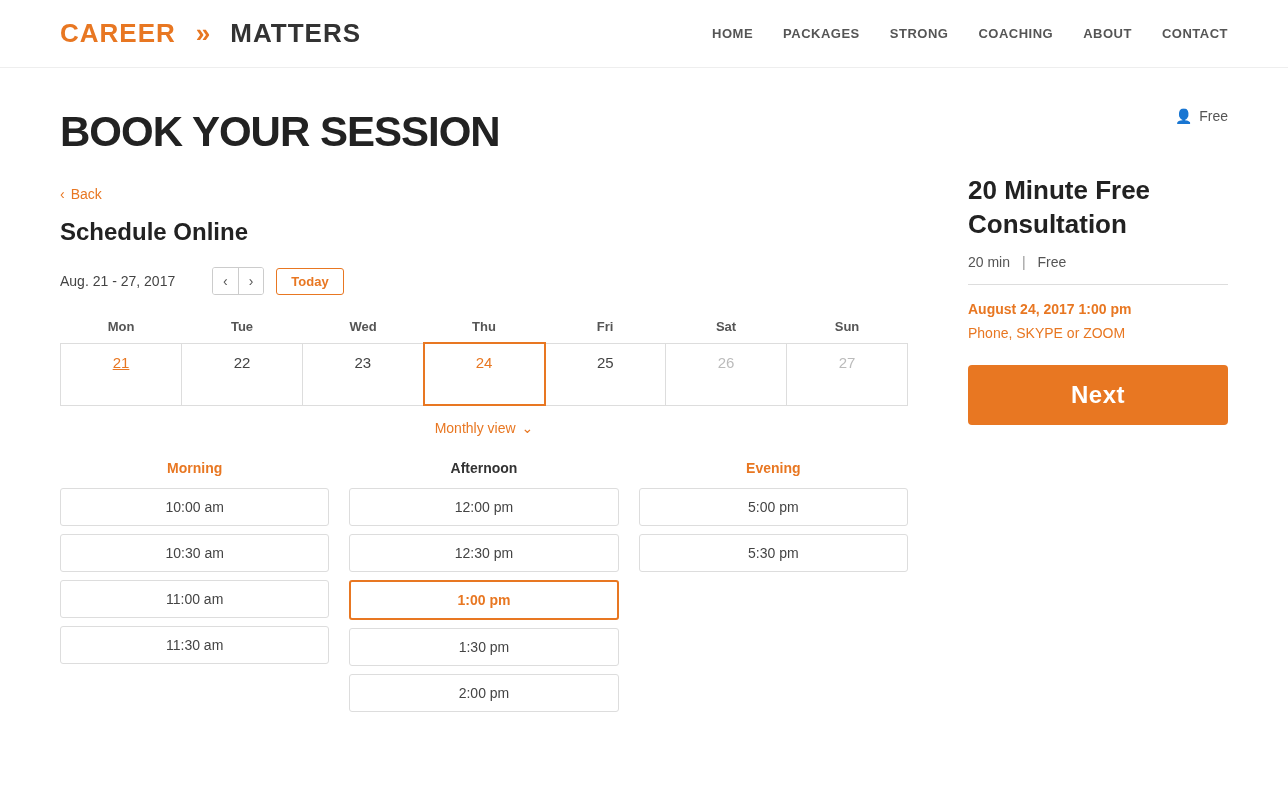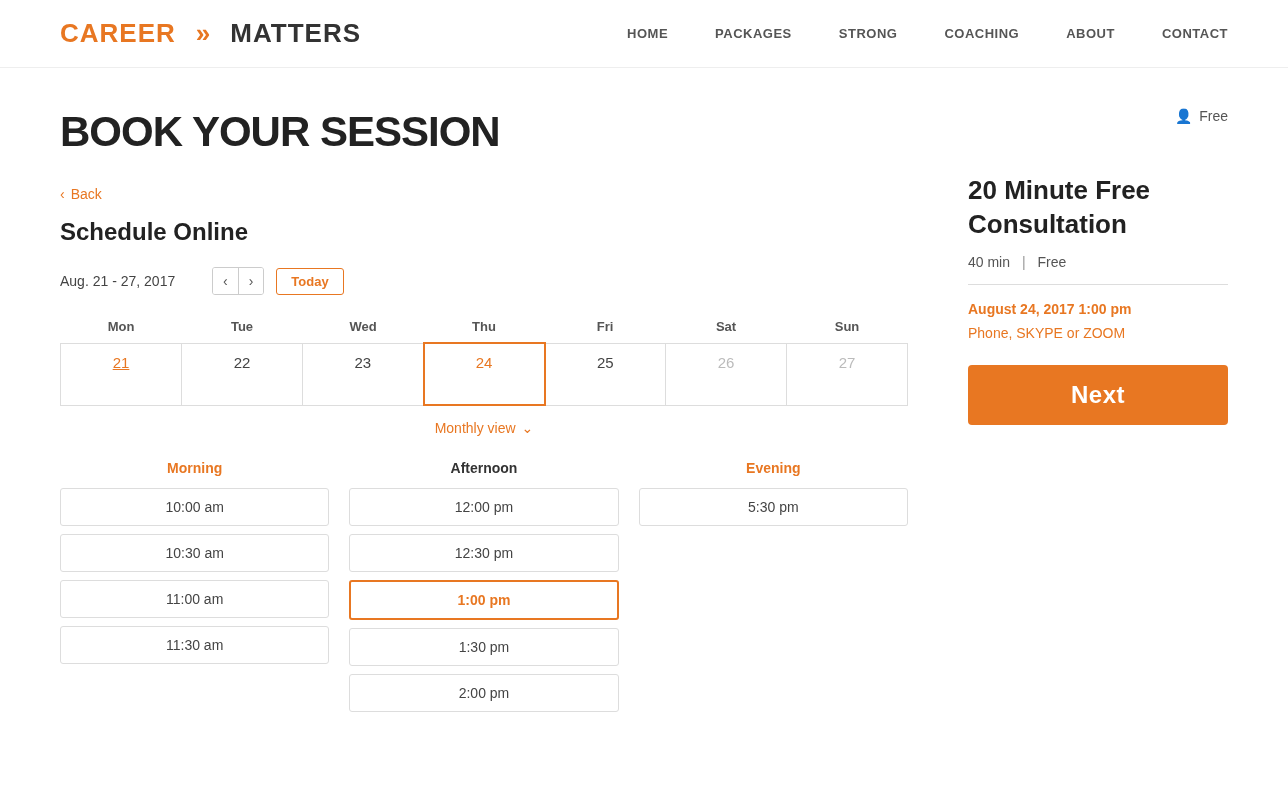--- a/index.html
+++ b/index.html
@@ -4,21 +4,21 @@
   <style>
     * { box-sizing: border-box; margin: 0; padding: 0; }
     body { font-family: 'Helvetica Neue', Arial, sans-serif; background: #fff; color: #333; font-size: 14px; }
 
     
     .header { display: flex; align-items: center; justify-content: space-between; padding: 18px 60px; border-bottom: 1px solid #eee; }
     .logo { display: flex; align-items: center; gap: 16px; }
     .logo-career { color: #e87722; font-weight: 900; font-size: 26px; letter-spacing: 1px; }
     .logo-arrows { color: #e87722; font-size: 26px; font-weight: 900; margin: 0 4px; }
     .logo-matters { color: #333; font-weight: 900; font-size: 26px; letter-spacing: 1px; }
-    .nav { display: flex; gap: 47px; align-items: center; }
+    .nav { display: flex; gap: 30px; align-items: center; }
     .nav a { text-decoration: none; color: #555; font-size: 13px; font-weight: 600; letter-spacing: 0.5px; }
 
     
     .main { display: flex; padding: 40px 60px; gap: 60px; }
     .left { flex: 1; }
     .right { width: 260px; }
 
     
     .page-title { font-size: 42px; font-weight: 900; color: #222; margin-bottom: 30px; letter-spacing: -1px; }
 
@@ -158,37 +158,38 @@
         <div class="time-col-title" style="color:#333;">Afternoon</div>
         <div class="time-slot">12:00 pm</div>
         <div class="time-slot">12:30 pm</div>
         <div class="time-slot selected">1:00 pm</div>
         <div class="time-slot">1:30 pm</div>
         <div class="time-slot">2:00 pm</div>
       </div>
 
       <div class="time-col">
         <div class="time-col-title">Evening</div>
+        <div class="time-slot">5:00 pm</div>
         <div class="time-slot">5:30 pm</div>
       </div>
 
     </div>
   </div>
 
   <div class="right">
 
     <div class="login-row">
       <span>👤</span>
       <span>Free</span>
     </div>
 
     <div class="consultation-title">20 Minute Free Consultation</div>
 
     <div class="consultation-meta">
-      <span>40 min</span>
+      <span>20 min</span>
       <span class="sep">|</span>
       <span>Free</span>
     </div>
 
     <hr class="divider">
 
     <div class="consultation-datetime">August 24, 2017 1:00 pm</div>
     <div class="consultation-location">Phone, SKYPE or ZOOM</div>
 
     <button class="next-btn">Next</button>

